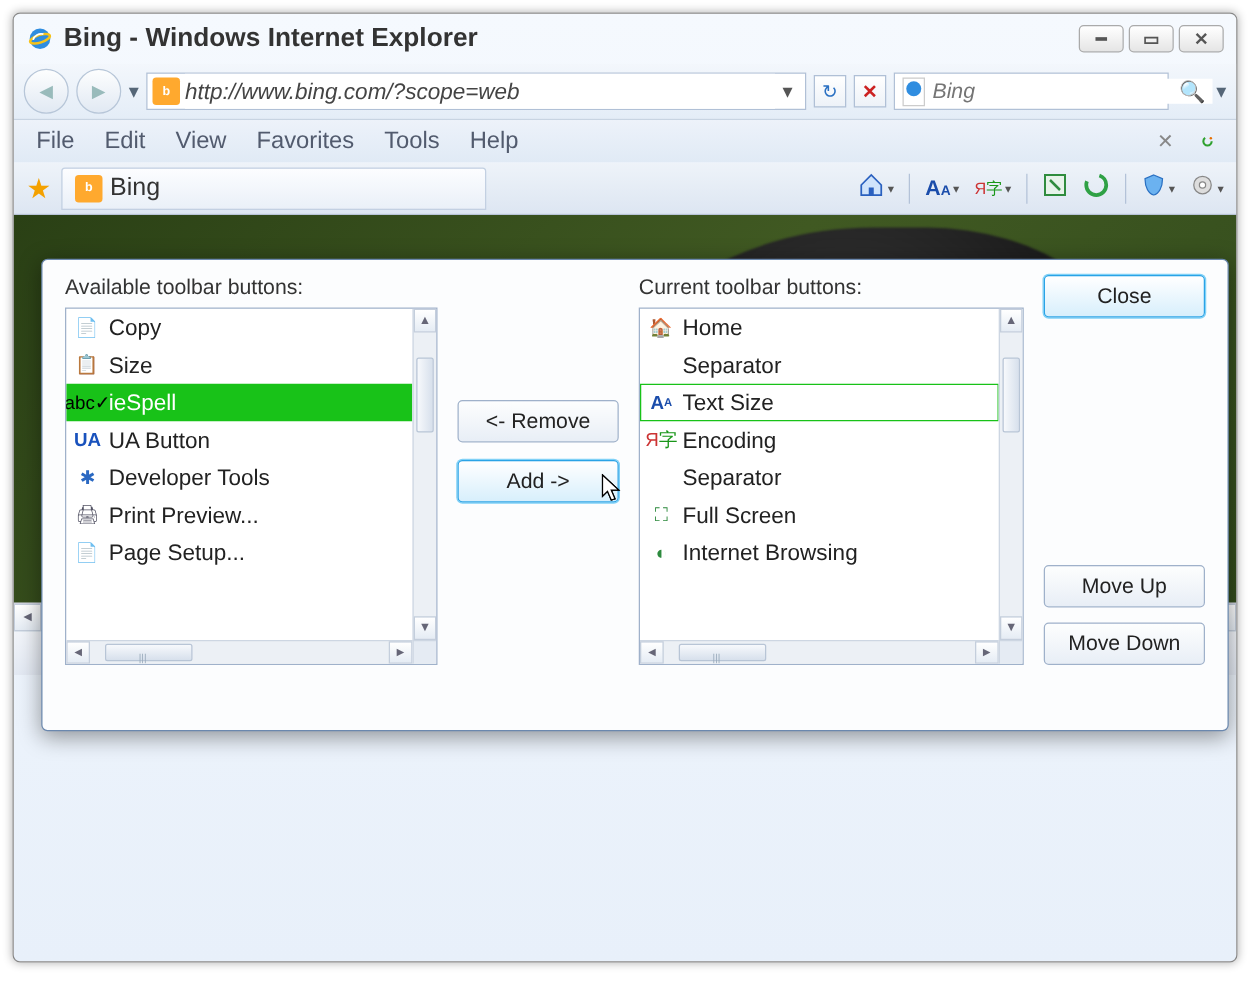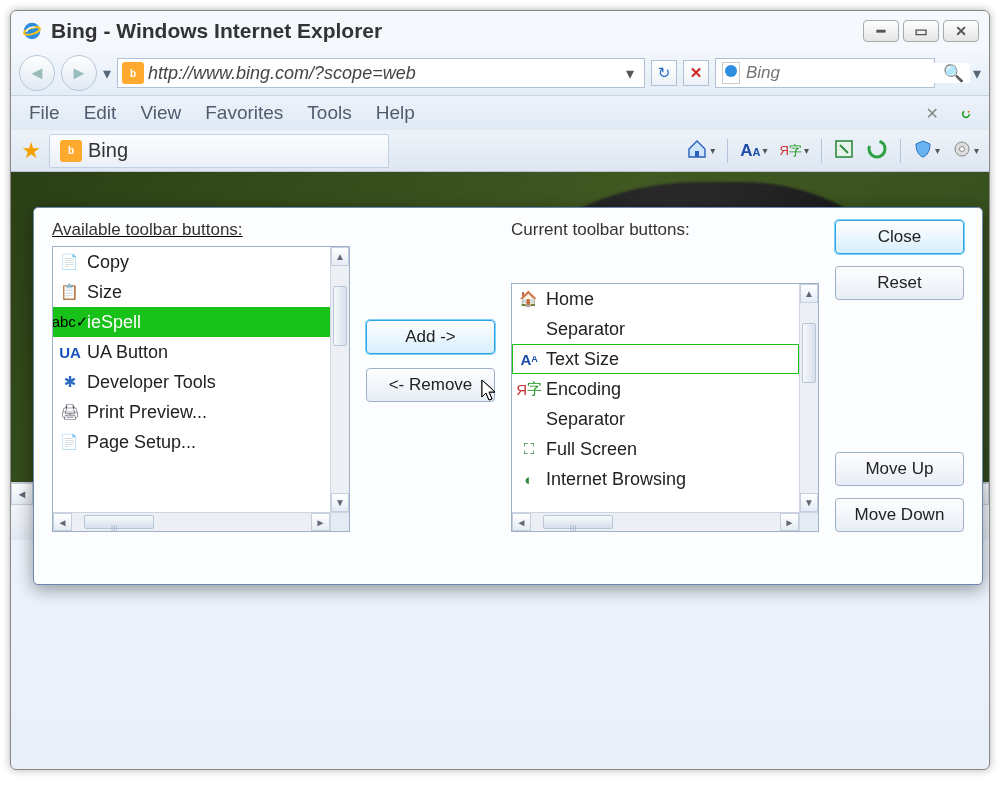--- a/index.html
+++ b/index.html
@@ -261,21 +261,21 @@
     <div class="cell" style="width:160px;">
       <span>🔍</span>
       <span>100%</span>
       <span class="drop" style="margin-left:6px;">▾</span>
     </div>
   </div>
 
   <div class="dialog">
     <div class="dlg-body">
 
-      <div class="col" style="width:300px;text-decoration:underline;">
+      <div class="col" style="width:300px;">
         <div class="col-label">Available toolbar buttons:</div>
         <div class="listbox">
           <div class="items">
             <div class="li">
                 <span class="ic ic-copy">📄</span>
                 <span>Copy</span>
               </div>
             <div class="li">
                 <span class="ic ic-paste">📋</span>
                 <span>Size</span>
@@ -313,25 +313,25 @@
               <div class="track">
                 <div class="thumb"><span style="font-size:8px;color:#9ab;padding-left:26px;">|||</span></div>
               </div>
               <div class="arrow">►</div>
             </div>
           <div class="corner"></div>
         </div>
       </div>
 
       <div class="midcol">
+        <div class="btn">&lt;- Remove</div>
         <div class="btn focus">Add -&gt;</div>
-        <div class="btn">&lt;- Remove</div>
-      </div>
-
-      <div class="col" style="width:310px;gap:37px;">
+      </div>
+
+      <div class="col" style="width:310px;">
         <div class="col-label">Current toolbar buttons:</div>
         <div class="listbox">
           <div class="items">
             <div class="li">
                 <span class="ic ic-home">🏠</span>
                 <span>Home</span>
               </div>
             <div class="li">
                 <span class="ic"></span>
                 <span>Separator</span>
@@ -373,21 +373,20 @@
                 <div class="thumb"><span style="font-size:8px;color:#9ab;padding-left:26px;">|||</span></div>
               </div>
               <div class="arrow">►</div>
             </div>
           <div class="corner"></div>
         </div>
       </div>
 
       <div class="rightcol">
         <div class="btn focus">Close</div>
-        <div class="btn">Reset</div>
         <div class="spacer"></div>
         <div class="btn">Move Up</div>
         <div class="btn">Move Down</div>
       </div>
     </div>
   </div>
 
   <div class="cursor">
     <svg viewBox="0 0 18 26">
         <path d="M1 1 L1 18 L5 14 L8 21 L11 20 L8 13 L14 13 Z" fill="#fff" stroke="#000" stroke-width="1"></path>

